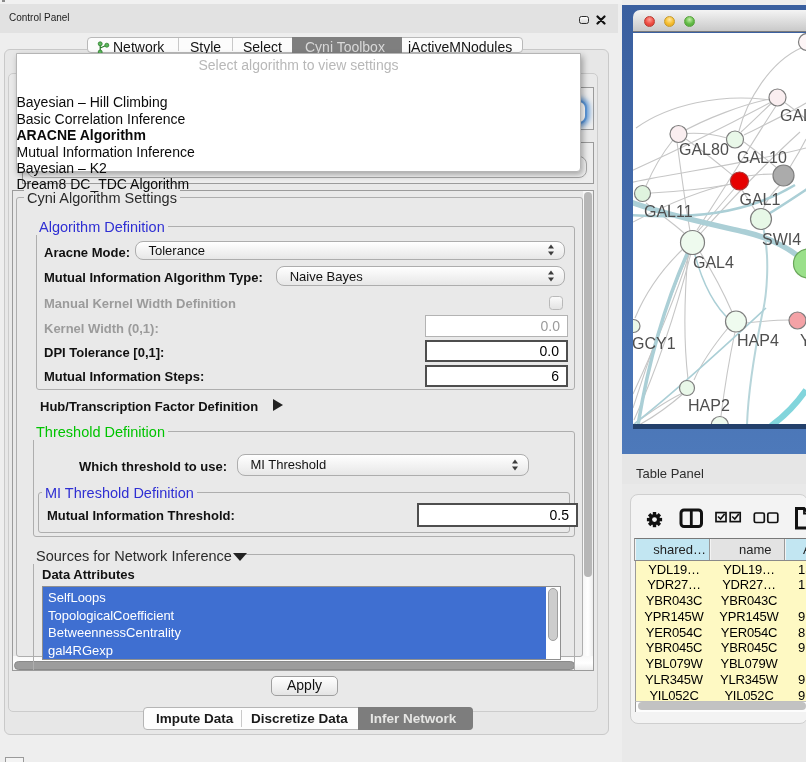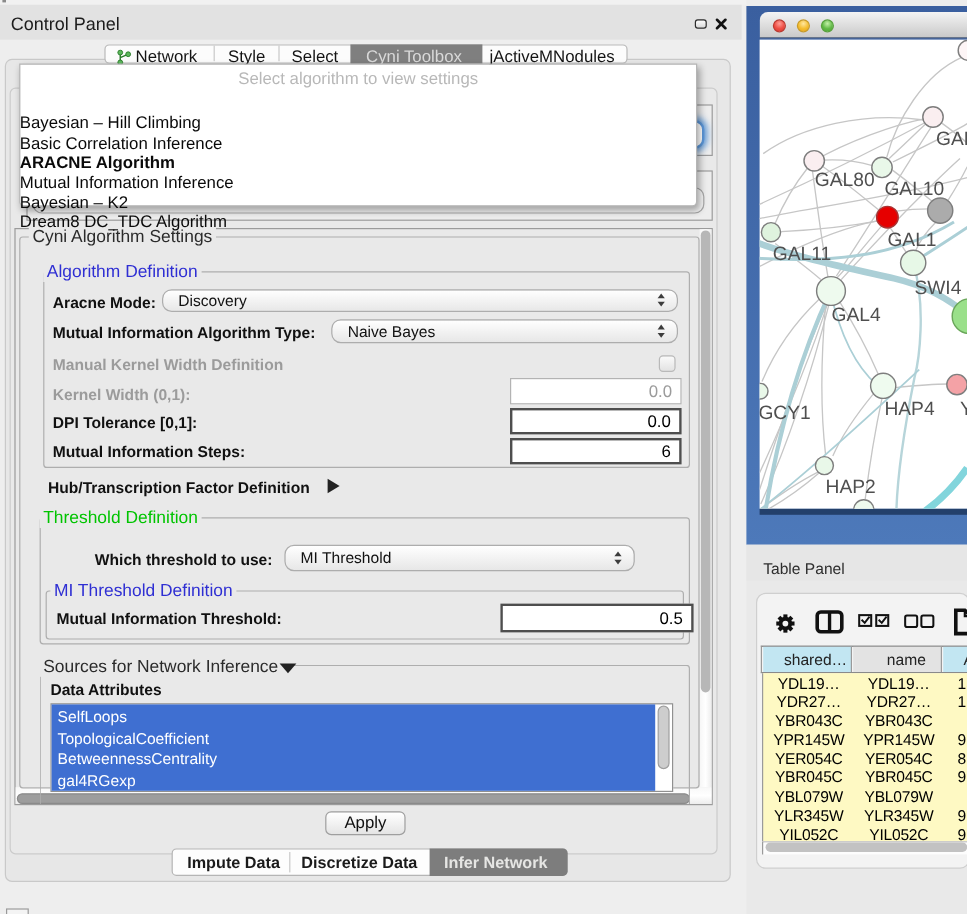--- a/index.html
+++ b/index.html
@@ -22,21 +22,21 @@
   .lite-inp { border:1px solid #b3b3b3; color:#9b9b9b; }
 </style>
 </head>
 <body>
 
 <div class="abs" style="left:0;top:0;width:622px;height:762px;background:#eeeeee;"></div>
 <div class="abs" style="left:0;top:0;width:622px;height:4px;background:#f1f1f1;"></div>
 <div class="abs" style="left:2px;top:0;width:3px;height:2px;background:#8a8a8a;"></div>
 
 <div class="abs" style="left:0;top:4px;width:618px;height:29px;background:#e2e2e2;"></div>
-<div class="abs" style="left:9px;top:12px;font-size:15px;color:#1c1c1c;">Control Panel</div>
+<div class="abs" style="left:9px;top:12px;font-size:10px;color:#1c1c1c;">Control Panel</div>
 <div class="abs" style="left:579px;top:15.5px;width:10px;height:8.5px;border:1.6px solid #2d2d2d;border-radius:2.5px;background:linear-gradient(#fdfdfd,#d8d8d8);"></div>
 <svg class="abs" style="left:595.5px;top:15px;" width="10" height="10" viewBox="0 0 10 10">
   <path d="M1.5 1.5 L8.5 8.5 M8.5 1.5 L1.5 8.5" stroke="#111" stroke-width="2.2" stroke-linecap="round"></path>
 </svg>
 
 <div class="abs" style="left:4px;top:49px;width:605px;height:686px;background:#e7e7e7;border:1px solid #c9c9c9;border-radius:6px;"></div>
 
 <div class="abs" style="left:8px;top:73px;width:590px;height:639px;background:#e9e9e9;border:1px solid #cccccc;border-radius:5px;"></div>
 
 <div class="abs" style="left:87px;top:36.5px;width:436px;height:16px;background:#fcfcfc;border:1px solid #b9b9b9;border-radius:4px;"></div>
@@ -69,21 +69,21 @@
 <div class="abs" style="left:14px;top:661px;width:561px;height:9px;background:#9d9d9d;border:1px solid #8a8a8a;border-radius:5px;"></div>
 
 <div class="group" style="left:16px;top:197px;width:567px;height:460px;"></div>
 <div class="gtitle" style="left:24px;top:190px;color:#2b2b2b;">Cyni Algorithm Settings</div>
 
 <div class="group" style="left:36px;top:226px;width:539px;height:164px;"></div>
 <div class="gtitle" style="left:36px;top:219px;color:#2f2fd3;">Algorithm Definition</div>
 
 <div class="lbl" style="left:44px;top:244.5px;">Aracne Mode:</div>
 <div class="combo" style="left:134.5px;top:240.5px;width:430.5px;height:19.5px;">
-    <span class="txt">Discovery</span>
+    <span class="txt">Tolerance</span>
     <span class="updown"></span>
   </div>
 
 <div class="lbl" style="left:44px;top:269.5px;">Mutual Information Algorithm Type:</div>
 <div class="combo" style="left:275.7px;top:266px;width:289.3px;height:20px;">
     <span class="txt">Naive Bayes</span>
     <span class="updown"></span>
   </div>
 
 <div class="glbl" style="left:44px;top:296px;">Manual Kernel Width Definition</div>

